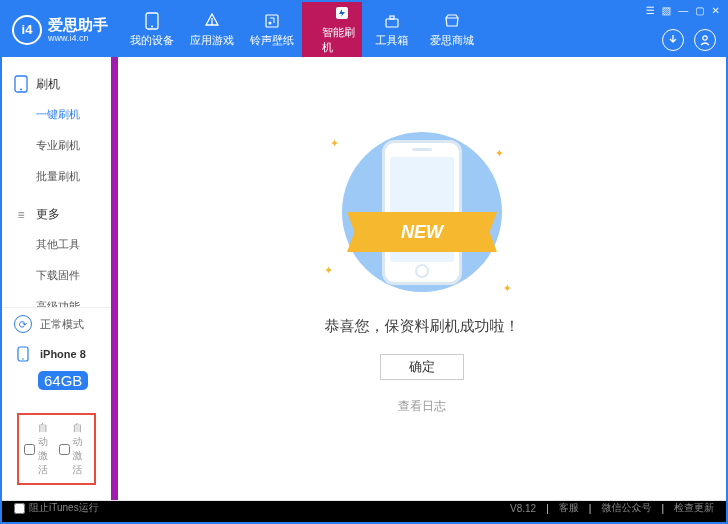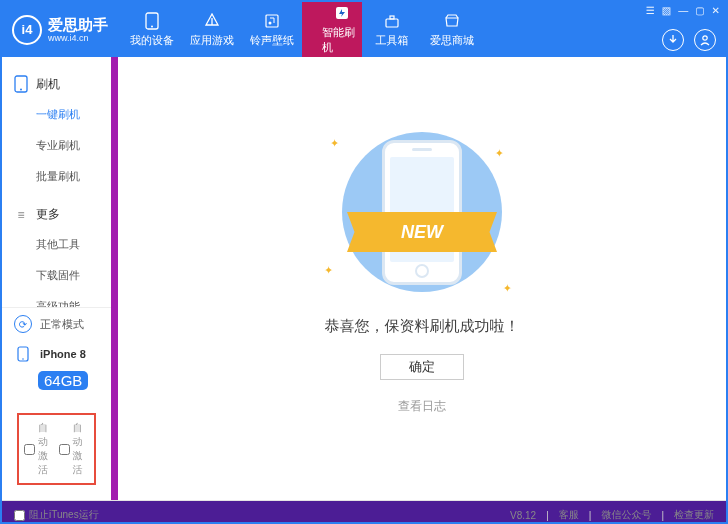--- a/index.html
+++ b/index.html
@@ -40,21 +40,21 @@
   .phone-illus::before { content:""; position:absolute; top:5px; left:50%; transform:translateX(-50%); width:20px; height:3px; background:#dbe7f3; border-radius:2px; }
   .phone-illus::after { content:""; position:absolute; bottom:4px; left:50%; transform:translateX(-50%); width:10px; height:10px; border:2px solid #dbe7f3; border-radius:50%; }
   .phone-screen { position:absolute; top:14px; left:5px; right:5px; bottom:20px; background:#eaf4fe; border-radius:2px; }
   .ribbon { position: absolute; z-index: 3; width: 150px; height: 40px; background: #f5b82e; display:flex; align-items:center; justify-content:center; color:#fff; font-weight: bold; font-style: italic; font-size: 18px; transform: translateY(20px); clip-path: polygon(0 0, 100% 0, 95% 50%, 100% 100%, 0 100%, 5% 50%); }
   .ribbon::before, .ribbon::after { content:""; position:absolute; bottom:-8px; border-style:solid; }
   .star { position:absolute; color:#f5b82e; font-size:11px; }
   .s1 { top:20px; left:8px; } .s2 { top:30px; right:18px; } .s3 { bottom:30px; left:2px; } .s4 { bottom:12px; right:10px; }
   .success-msg { font-size: 15px; color: #404040; margin-top: 10px; text-align: center; }
   .ok-btn { margin-top: 18px; border: 1px solid #ccc; background: #fff; padding: 3px 28px; font-size: 13px; color: #333; cursor: pointer; }
   .log-link { margin-top: 18px; font-size: 12px; color: #999; cursor: pointer; }
-  .footer { height: 22px; background: #4c1d95; border-top: 1px solid #e4e4e4; display: flex; align-items: flex-end; font-size: 10px; color: #888; padding: 0 12px; }
+  .footer { height: 22px; background: #000000; border-top: 1px solid #e4e4e4; display: flex; align-items: flex-start; font-size: 10px; color: #888; padding: 0 12px; }
   .footer .left { display: flex; align-items: center; gap: 5px; }
   .footer .right { margin-left: auto; display: flex; align-items: center; gap: 10px; }
   .footer .sep { color: #ccc; }
   .footer input[type=checkbox]{width:11px;height:11px;}
 </style>
 </head>
 <body>
 
 <div class="header">
   <div class="logo">

